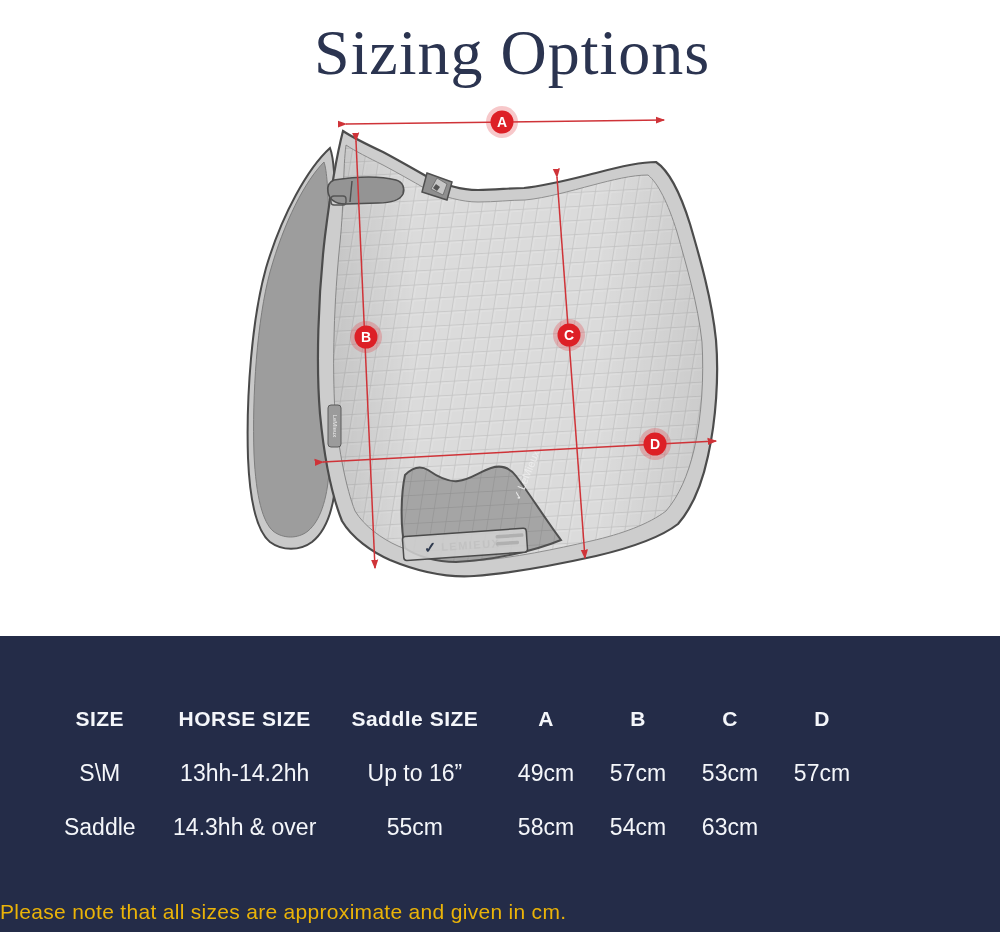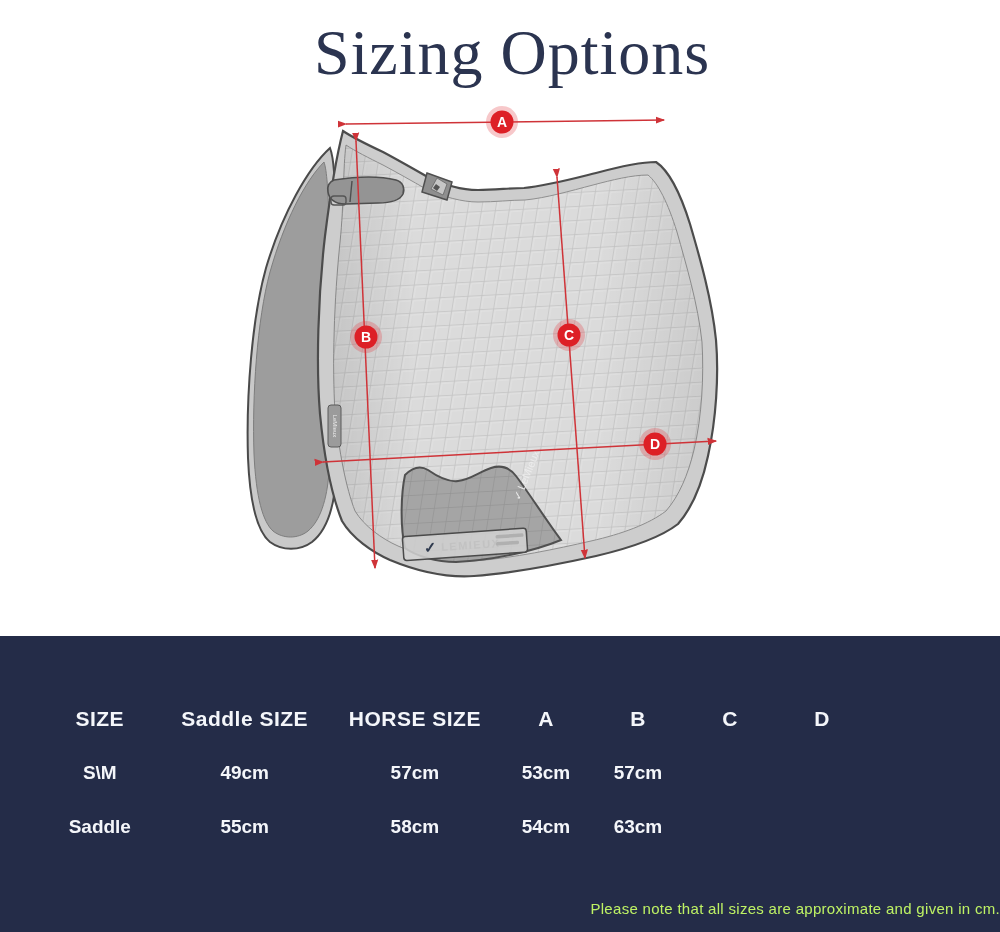--- a/index.html
+++ b/index.html
@@ -15,23 +15,23 @@
          text-align:center;font-family:"Liberation Serif",serif;font-weight:400;
          font-size:64px;letter-spacing:1px;color:var(--title);line-height:1.15;}
   .diagram{position:absolute;top:96px;left:0;width:1000px;height:512px;}
   .diagram svg{display:block;width:1000px;height:512px;}
 
   .panel{position:absolute;top:636px;left:0;width:1000px;height:324px;
          background:var(--navy);color:#f4f6fa;box-sizing:border-box;
          padding:60px 0 0 0;}
   .trow{display:grid;grid-template-columns:13% 18.5% 18.5% 10% 10% 10% 10%;
         align-items:center;height:46px;margin:0 0 8px 0;padding:0 40px;}
-  .trow .cell{text-align:center;font-size:19px;font-weight:700;white-space:nowrap;}
+  .trow .cell{text-align:center;font-size:23px;font-weight:400;white-space:nowrap;}
   .trow.head .cell{font-weight:700;font-size:21px;letter-spacing:.5px;}
-  .note{margin-top:50px;text-align:right;font-size:15px;color:#bef264;
+  .note{margin-top:50px;text-align:left;font-size:21px;color:#eab308;
         font-weight:400;letter-spacing:.3px;}
 
   text.marker-letter{font-family:"Liberation Sans",sans-serif;font-size:14px;
         font-weight:700;fill:#ffffff;text-anchor:middle;}
   text.brand-script{font-family:"Liberation Sans",sans-serif;fill:#ececec;}
 </style>
 </head>
 <body>
 
 <div class="page">
@@ -154,36 +154,39 @@
           <circle cx="655" cy="348" r="11.5" fill="#dd1f26"></circle>
           <text class="marker-letter" x="655" y="353">D</text>
         </g>
       </g>
     </svg>
   </div>
 
   <div class="panel">
     <div class="trow head">
       <div class="cell">SIZE</div>
+      <div class="cell">HORSE SIZE</div>
       <div class="cell">Saddle SIZE</div>
-      <div class="cell">HORSE SIZE</div>
       <div class="cell">A</div>
       <div class="cell">B</div>
       <div class="cell">C</div>
       <div class="cell">D</div>
     </div>
     <div class="trow">
       <div class="cell">S\M</div>
+      <div class="cell">13hh-14.2hh</div>
+      <div class="cell">Up to 16”</div>
       <div class="cell">49cm</div>
       <div class="cell">57cm</div>
       <div class="cell">53cm</div>
       <div class="cell">57cm</div>
     </div>
     <div class="trow">
       <div class="cell">Saddle</div>
+      <div class="cell">14.3hh &amp; over</div>
       <div class="cell">55cm</div>
       <div class="cell">58cm</div>
       <div class="cell">54cm</div>
       <div class="cell">63cm</div>
     </div>
     <div class="note">Please note that all sizes are approximate and given in cm.</div>
   </div>
 
 </div>
 

